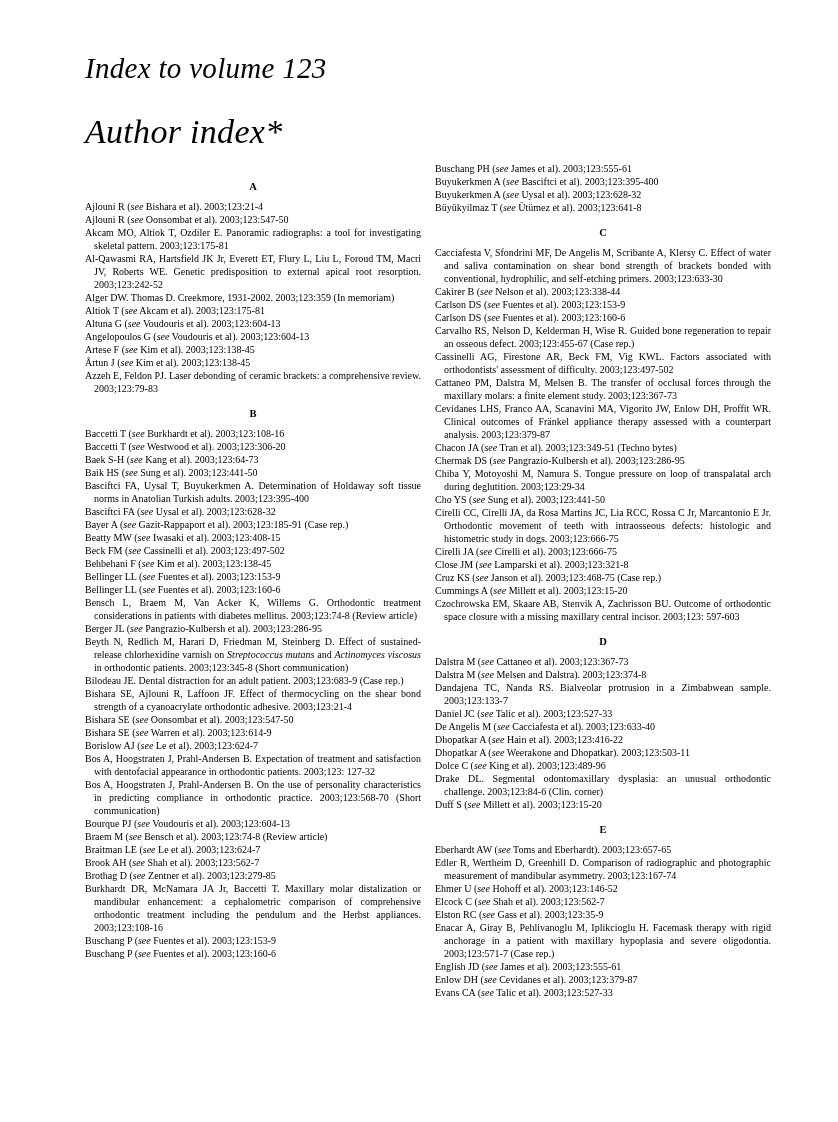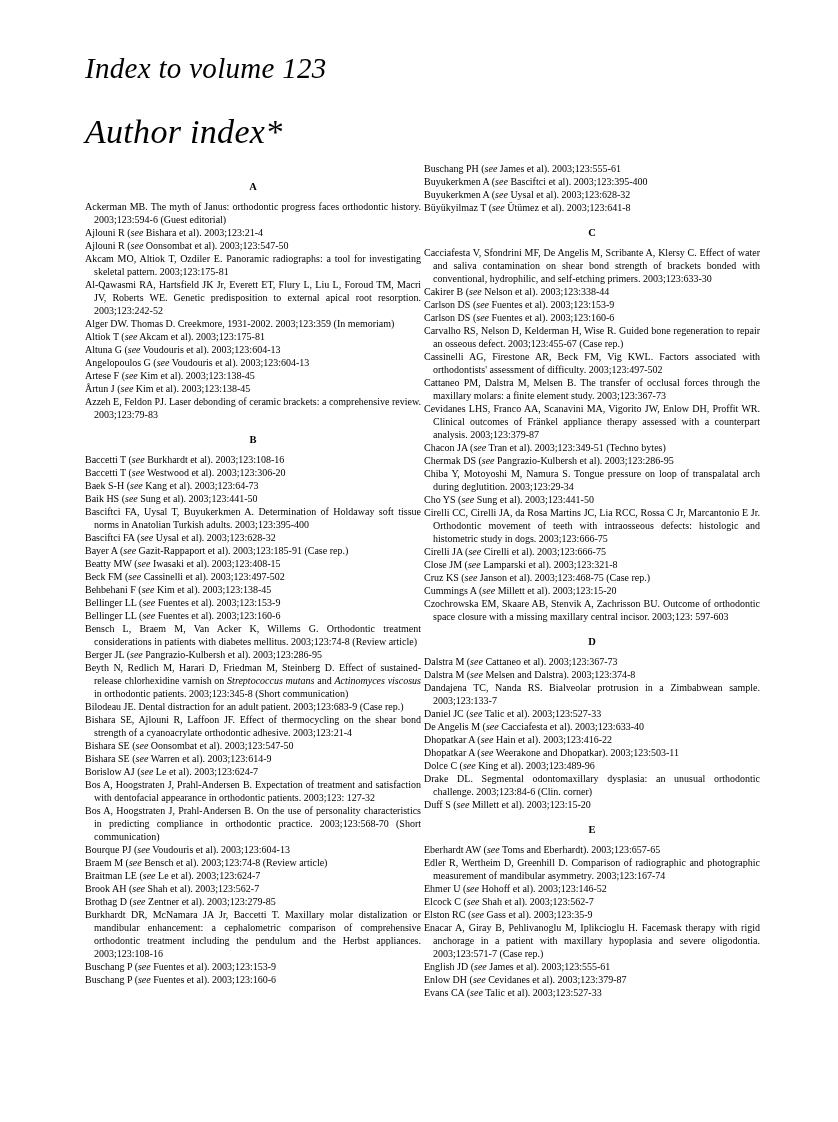--- a/index.html
+++ b/index.html
@@ -10,21 +10,21 @@
   .page-title {
     position:absolute; left:85px; top:52px; margin:0;
     font-style:italic; font-weight:normal; font-size:29px; letter-spacing:0.3px;
   }
   .page-subtitle {
     position:absolute; left:85px; top:113px; margin:0;
     font-style:italic; font-weight:normal; font-size:34px; letter-spacing:0.3px;
   }
   .col { position:absolute; width:336px; }
   .col-left  { left:85px;  top:174px; }
-  .col-right { left:424px; top:162px; }
+  .col-right { left:435px; top:162px; }
   .section-letter {
     text-align:center; font-weight:bold; font-size:10.5px; line-height:13px;
     margin:12px 0 7px 0;
   }
   .col .section-letter:first-child { margin-top:6px; }
   .entry {
     margin:0; font-size:10px; line-height:13px; text-align:justify;
     padding-left:9px; text-indent:-9px;
   }
   .footnote {
@@ -40,21 +40,20 @@
 </style>
 </head>
 <body>
 
 <div class="page">
   <h1 class="page-title">Index to volume 123</h1>
   <h2 class="page-subtitle">Author index*</h2>
 
   <div class="col col-left">
       <div class="section-letter">A</div>
-      <p class="entry">Ackerman MB. The myth of Janus: orthodontic progress faces orthodontic history. 2003;123:594-6 (Guest editorial)</p>
       <p class="entry">Ajlouni R (<i>see</i> Bishara et al). 2003;123:21-4</p>
       <p class="entry">Ajlouni R (<i>see</i> Oonsombat et al). 2003;123:547-50</p>
       <p class="entry">Akcam MO, Altiok T, Ozdiler E. Panoramic radiographs: a tool for investigating skeletal pattern. 2003;123:175-81</p>
       <p class="entry">Al-Qawasmi RA, Hartsfield JK Jr, Everett ET, Flury L, Liu L, Foroud TM, Macri JV, Roberts WE. Genetic predisposition to external apical root resorption. 2003;123:242-52</p>
       <p class="entry">Alger DW. Thomas D. Creekmore, 1931-2002. 2003;123:359 (In memoriam)</p>
       <p class="entry">Altiok T (<i>see</i> Akcam et al). 2003;123:175-81</p>
       <p class="entry">Altuna G (<i>see</i> Voudouris et al). 2003;123:604-13</p>
       <p class="entry">Angelopoulos G (<i>see</i> Voudouris et al). 2003;123:604-13</p>
       <p class="entry">Artese F (<i>see</i> Kim et al). 2003;123:138-45</p>
       <p class="entry">Årtun J (<i>see</i> Kim et al). 2003;123:138-45</p>

